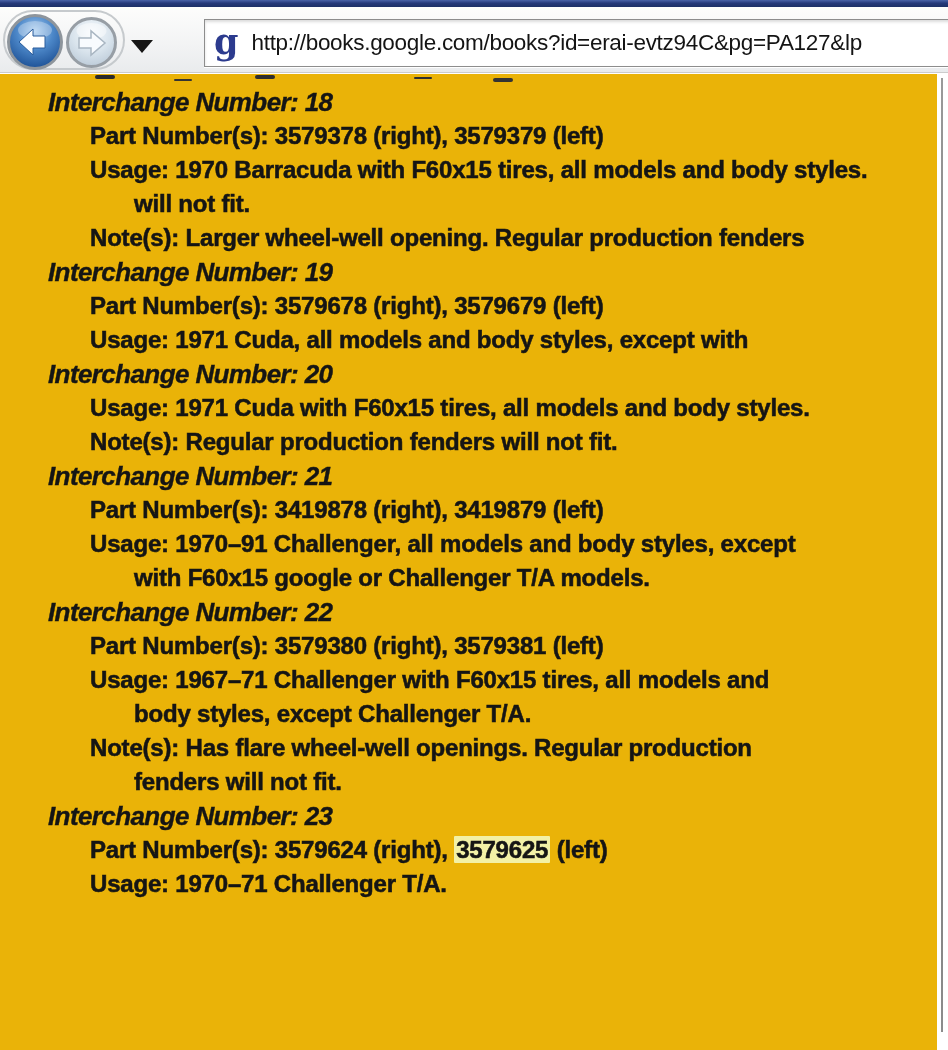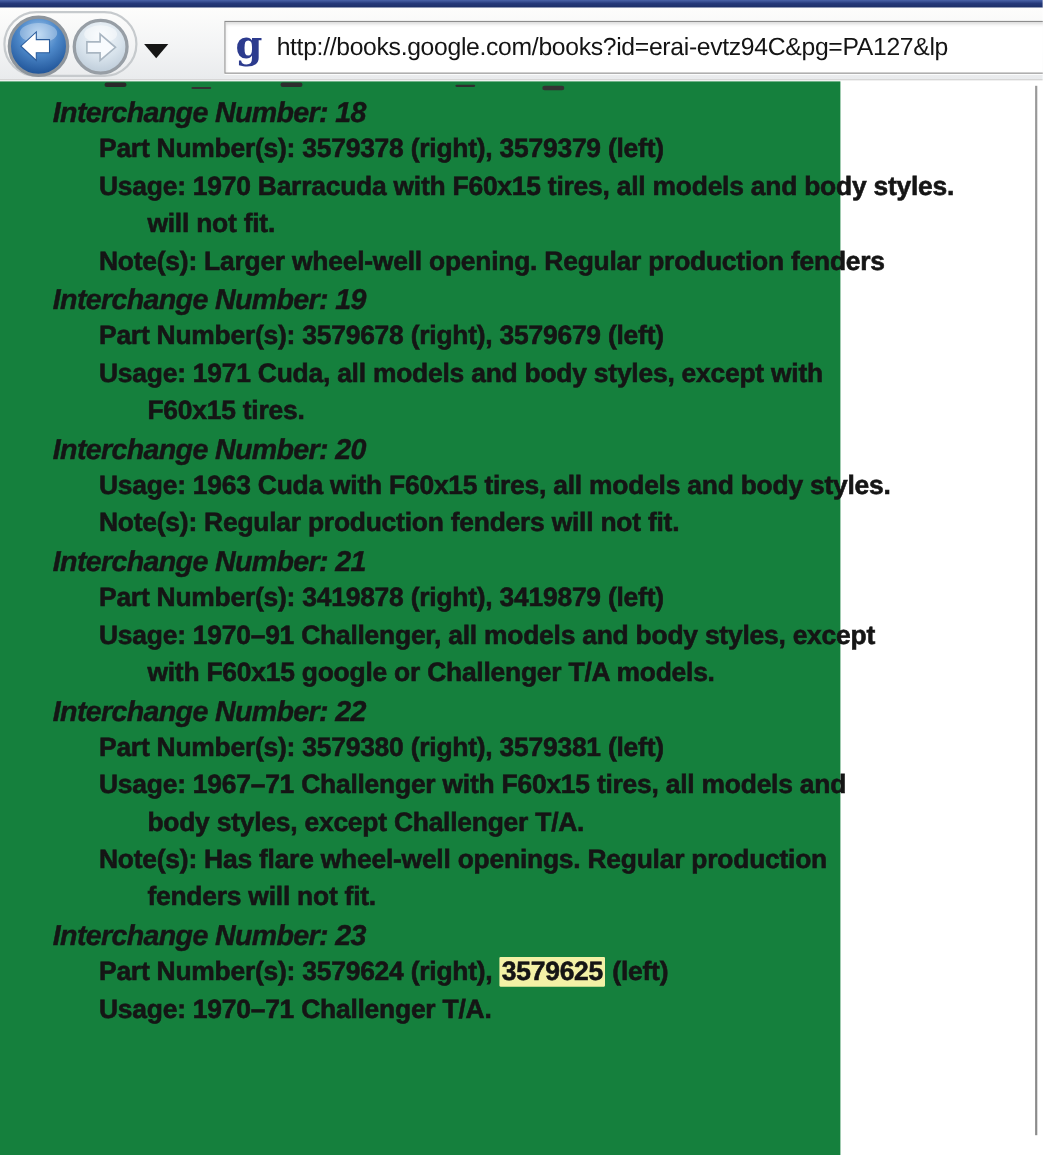--- a/index.html
+++ b/index.html
@@ -24,22 +24,22 @@
                  background:#ffffff; border:1px solid #8d8d8d;
                  box-shadow:inset 0 2px 3px rgba(0,0,0,0.14), 0 1px 0 #ffffff;
                  display:flex; align-items:center; padding-left:9px; }
   .favicon { font-family:"DejaVu Serif", serif; font-size:35px; line-height:1;
              color:#2c3b8e; font-weight:bold; margin-right:13px; margin-top:-3px; }
   .url-input { flex:1; border:none; outline:none; background:transparent;
                font-family:"Liberation Sans", sans-serif; font-size:22.5px;
                letter-spacing:-0.3px; color:#141414; white-space:nowrap; overflow:hidden; }
 
   
-  .page-content { position:absolute; left:0; top:74px; width:764px; height:976px;
-                  background:#15803d; color:#151515; filter:blur(0.45px);
+  .page-content { position:absolute; left:0; top:74px; width:937px; height:976px;
+                  background:#eab308; color:#151515; filter:blur(0.45px);
                   padding-top:11px; }
   .scan-artifacts { position:absolute; left:95px; top:1px; width:20px; height:4px;
                     background:#2a2a2a; border-radius:2px;
                     box-shadow: 78px 3px 0 -1px #333, 160px 0 0 0 #2e2e2e,
                                 238px 4px 0 -2px #3a3a3a, 318px 1px 0 -1px #2e2e2e,
                                 398px 3px 0 0 #333, 452px 0 0 -2px #444; }
   .h { font-style:italic; font-weight:700; font-size:26px; line-height:34px;
        padding-left:48px; letter-spacing:-0.6px; -webkit-text-stroke:0.4px #151515;
        white-space:nowrap; }
   .r { font-weight:700; font-size:24px; line-height:34px; letter-spacing:-0.2px;
@@ -105,26 +105,25 @@
     <div class="r i1">Part Number(s): 3579378 (right), 3579379 (left)</div>
     <div class="r i1">Usage: 1970 Barracuda with F60x15 tires, all models and body styles.</div>
     <div class="r i2">will not fit.</div>
     <div class="r i1">Note(s): Larger wheel-well opening. Regular production fenders</div>
   </section>
 
   <section>
     <h2 class="h">Interchange Number: 19</h2>
     <div class="r i1">Part Number(s): 3579678 (right), 3579679 (left)</div>
     <div class="r i1">Usage: 1971 Cuda, all models and body styles, except with</div>
-    <div class="r i2">F60x15 tires.</div>
   </section>
 
   <section>
     <h2 class="h">Interchange Number: 20</h2>
-    <div class="r i1">Usage: 1963 Cuda with F60x15 tires, all models and body styles.</div>
+    <div class="r i1">Usage: 1971 Cuda with F60x15 tires, all models and body styles.</div>
     <div class="r i1">Note(s): Regular production fenders will not fit.</div>
   </section>
 
   <section>
     <h2 class="h">Interchange Number: 21</h2>
     <div class="r i1">Part Number(s): 3419878 (right), 3419879 (left)</div>
     <div class="r i1">Usage: 1970–91 Challenger, all models and body styles, except</div>
     <div class="r i2">with F60x15 google or Challenger T/A models.</div>
   </section>
 

